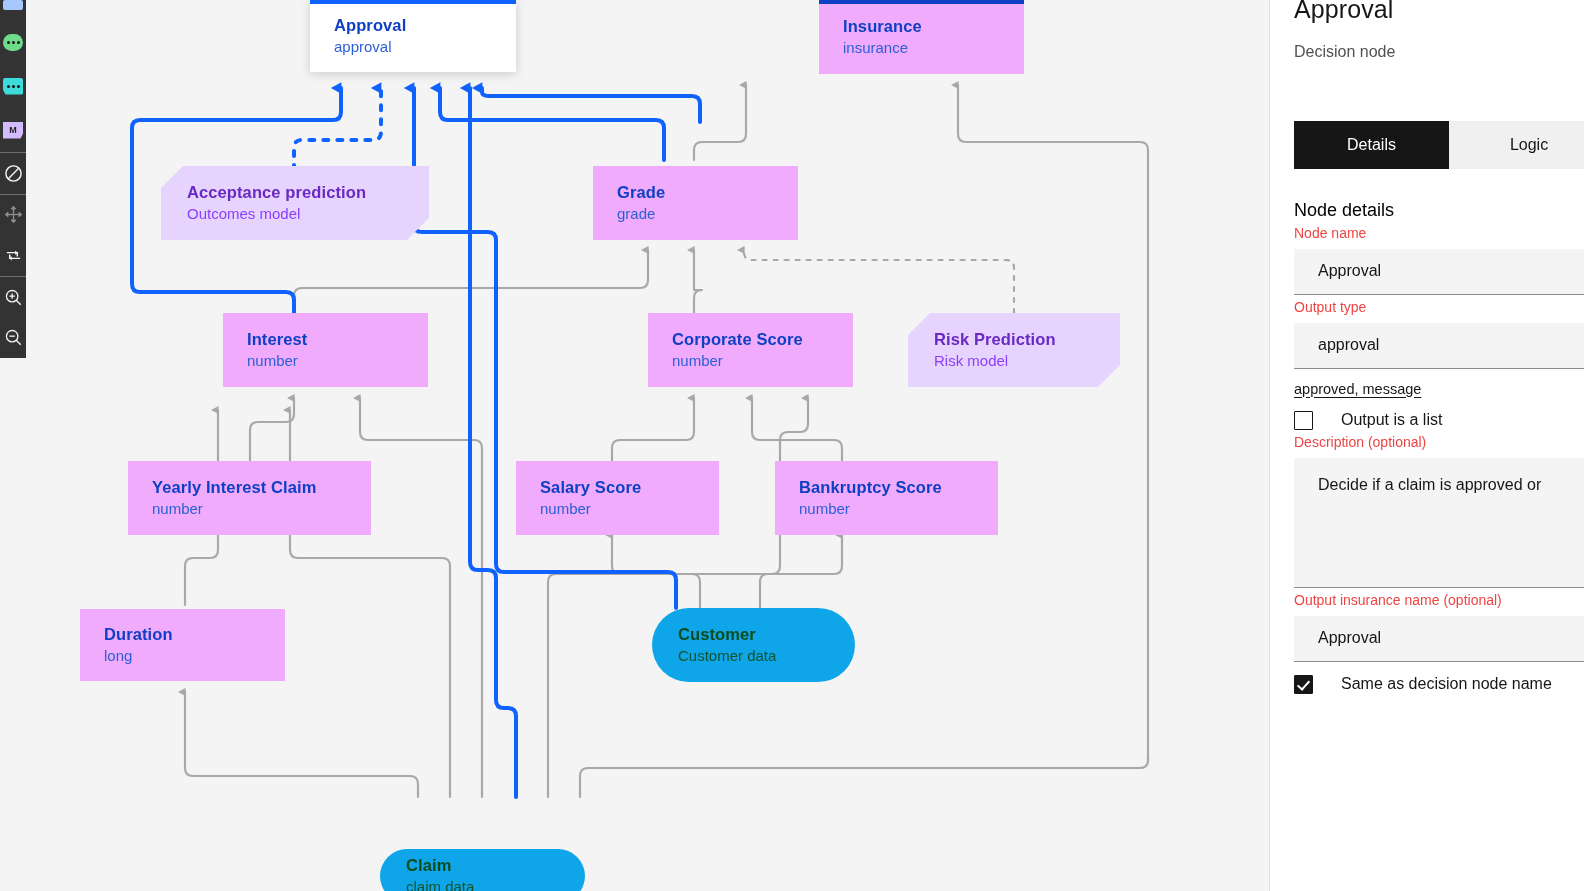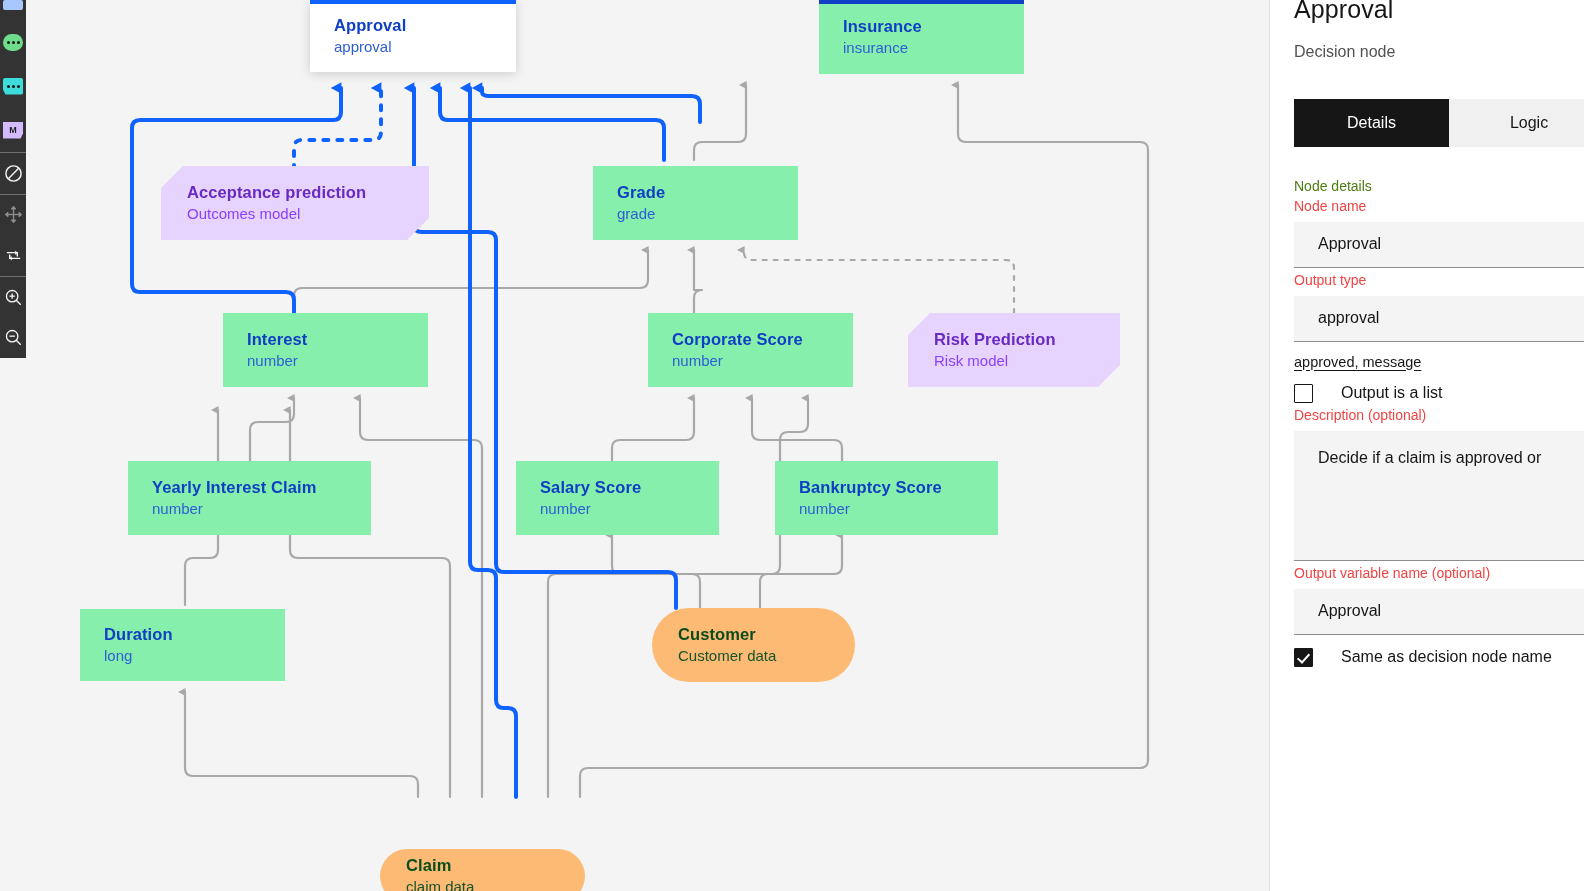--- a/index.html
+++ b/index.html
@@ -47,35 +47,35 @@
   
   .node{
     position:absolute;box-sizing:border-box;cursor:pointer;
     display:flex;flex-direction:column;justify-content:center;
     padding-left:24px;z-index:10;
   }
   .node .t{font-size:16.5px;font-weight:700;line-height:1.22;letter-spacing:.1px;}
   .node .s{font-size:15px;font-weight:400;line-height:1.3;margin-top:2px;}
 
   
-  .n-blue{background:#86efac;}
+  .n-blue{background:#f0abfc;}
   .n-blue .t{color:#0f3fc4;}
   .n-blue .s{color:#2c5fd6;}
   .n-blue.top-accent{box-shadow:inset 0 4px 0 0 #0f3fc4;}
 
   
   .n-selected{
     background:#ffffff;
     box-shadow:inset 0 4px 0 0 #0f62fe, 0 2px 10px rgba(0,0,0,.16);
   }
   .n-selected .t{color:#0f3fc4;}
   .n-selected .s{color:#2c5fd6;}
 
   
-  .n-green{background:#fdba74;border-radius:999px;padding-left:26px;}
+  .n-green{background:#0ea5e9;border-radius:999px;padding-left:26px;}
   .n-green .t{color:#0b4c1c;}
   .n-green .s{color:#14532b;}
 
   
   .n-purple{
     background:#e6d4ff;
     clip-path:polygon(22px 0, 100% 0, 100% calc(100% - 22px), calc(100% - 22px) 100%, 0 100%, 0 22px);
     padding-left:26px;
   }
   .n-purple .t{color:#6929c4;}
@@ -85,28 +85,28 @@
   .panel{
     position:absolute;right:0;top:0;width:315px;height:891px;
     background:#ffffff;border-left:1px solid #e0e0e0;
     box-sizing:border-box;padding:0 0 0 24px;overflow:hidden;z-index:50;
   }
   .panel-title{
     font-size:25px;font-weight:400;color:#161616;line-height:1.1;
     margin-top:-4px;letter-spacing:.1px;
   }
   .panel-sub{font-size:16px;color:#525252;margin-top:19px;}
-  .tabs{display:flex;margin-top:38px;height:48px;}
+  .tabs{display:flex;margin-top:60px;height:48px;}
   .tab{
     flex:0 0 auto;display:flex;align-items:center;justify-content:center;
     font-size:16px;cursor:pointer;box-sizing:border-box;
   }
   .tab.active{background:#161616;color:#ffffff;width:155px;}
   .tab.inactive{background:#f0f0f0;color:#161616;width:160px;}
-  .section-label{font-size:14px;color:#4d7c0f;margin-top:31px;}
+  .section-label{font-size:18px;color:#000000;margin-top:31px;}
   .field-label{font-size:14px;color:#ef4444;margin-top:4px;}
   .field{
     margin-top:8px;height:46px;background:#f4f4f4;border-bottom:1px solid #8d8d8d;
     display:flex;align-items:center;padding-left:24px;box-sizing:border-box;
     font-size:16px;color:#161616;width:295px;
   }
   .link-note{
     font-size:14.5px;color:#161616;margin-top:12px;
     text-decoration:underline;text-underline-offset:3px;display:inline-block;cursor:pointer;
   }
@@ -375,21 +375,21 @@
     <div class="link-note">approved, message</div>
 
     <div class="check-row">
       <span class="cbox"></span>
       <span class="check-label">Output is a list</span>
     </div>
 
     <div class="field-label">Description (optional)</div>
     <div class="textarea">Decide if a claim is approved or</div>
 
-    <div class="field-label">Output variable name (optional)</div>
+    <div class="field-label">Output insurance name (optional)</div>
     <div class="field">Approval</div>
 
     <div class="check-row">
       <span class="cbox checked"></span>
       <span class="check-label">Same as decision node name</span>
     </div>
   </div>
 
 </div>
 

